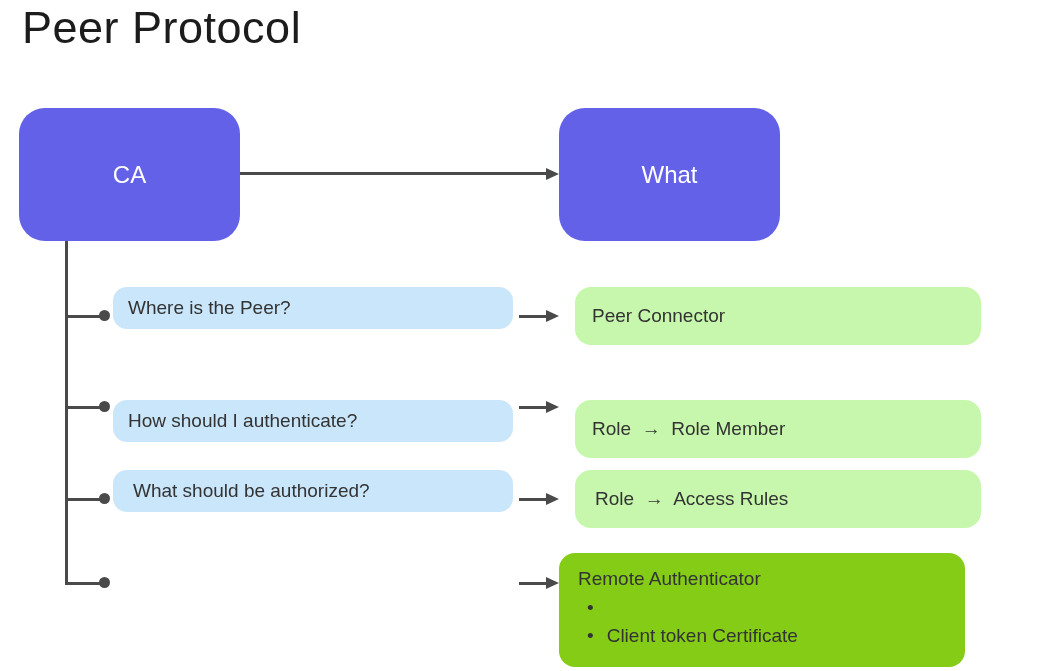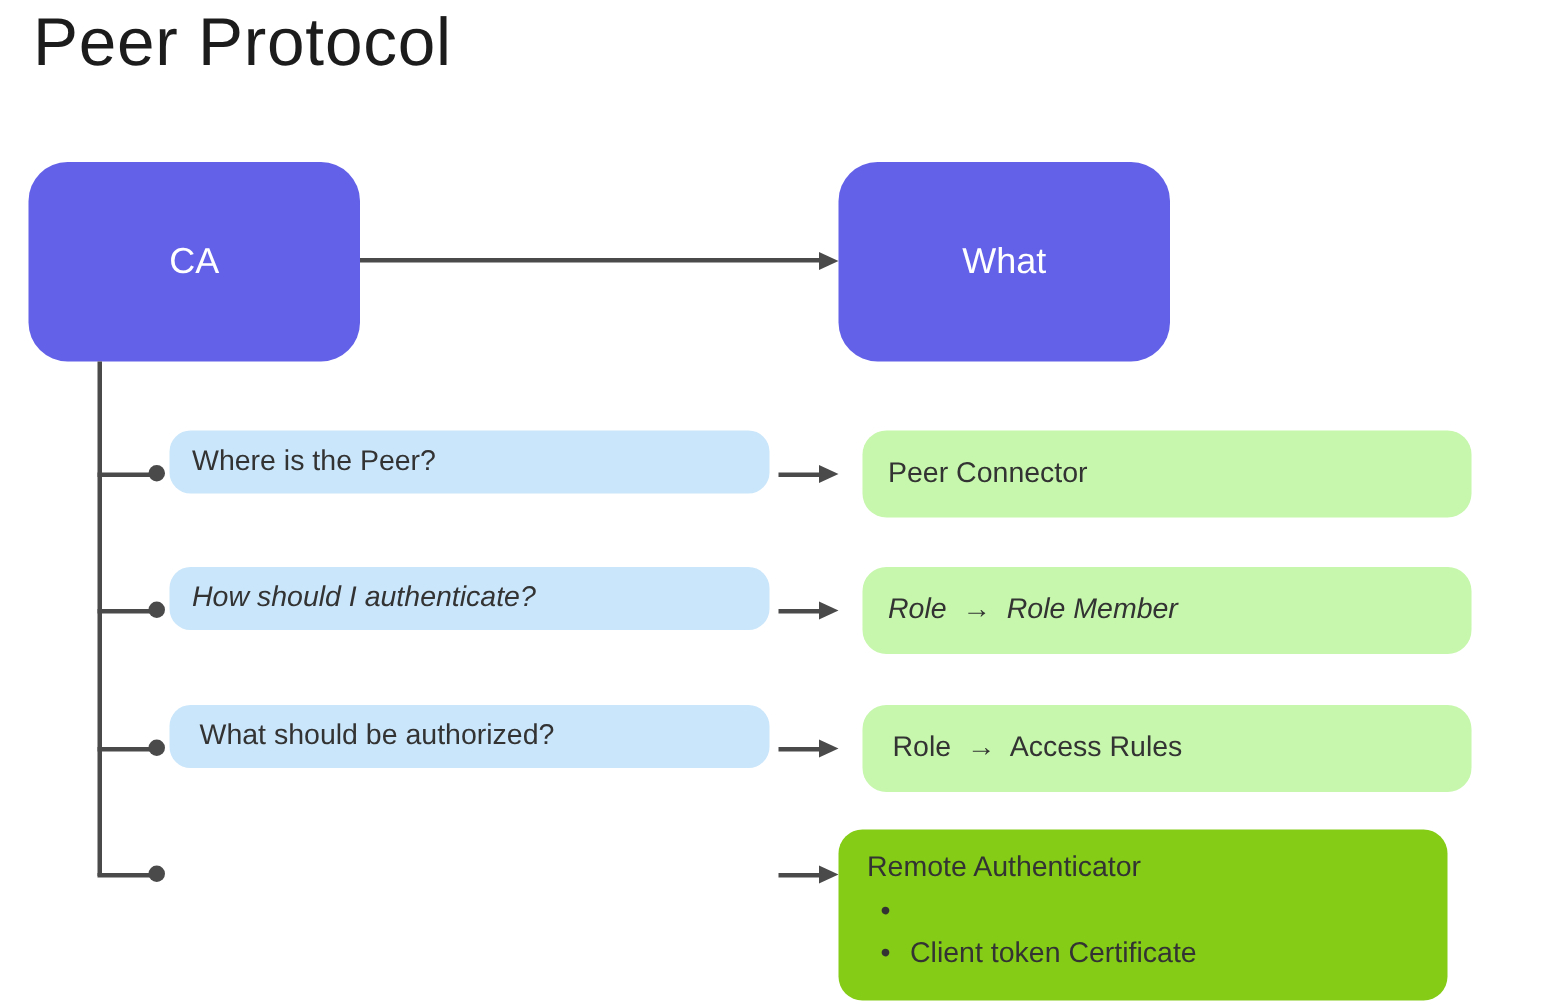--- a/index.html
+++ b/index.html
@@ -134,21 +134,21 @@
   .row2.branch, .row2.conn { top: 406px; }
   .row3.branch, .row3.conn { top: 498px; }
   .row4.branch, .row4.conn { top: 582px; }
 
   .row1.dot { top: 310px; }
   .row2.dot { top: 401px; }
   .row3.dot { top: 493px; }
   .row4.dot { top: 577px; }
 
   .row1.qbox, .row1.abox { top: 287px; }
-  .row2.qbox, .row2.abox { top: 378px; font-style: italic; }
+  .row2.qbox, .row2.abox { top: 400px; }
   .row3.qbox, .row3.abox { top: 470px; padding-left: 20px; }
   .row4.qbox             { top: 554px; }
   .row4.abox-multi       { top: 553px; }
 
   .row1.conn-arrow { top: 310px; }
   .row2.conn-arrow { top: 401px; }
   .row3.conn-arrow { top: 493px; }
   .row4.conn-arrow { top: 577px; }
 </style>
 </head>

